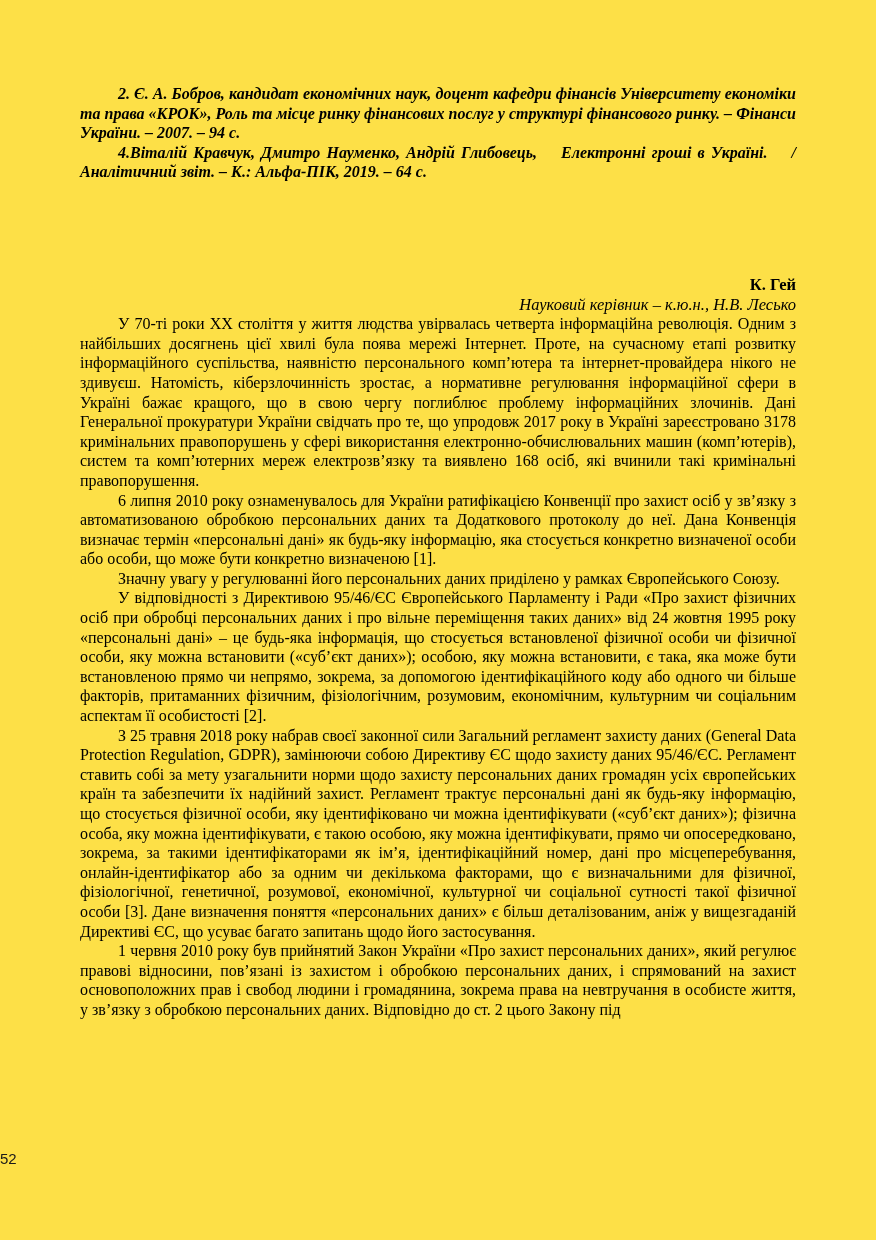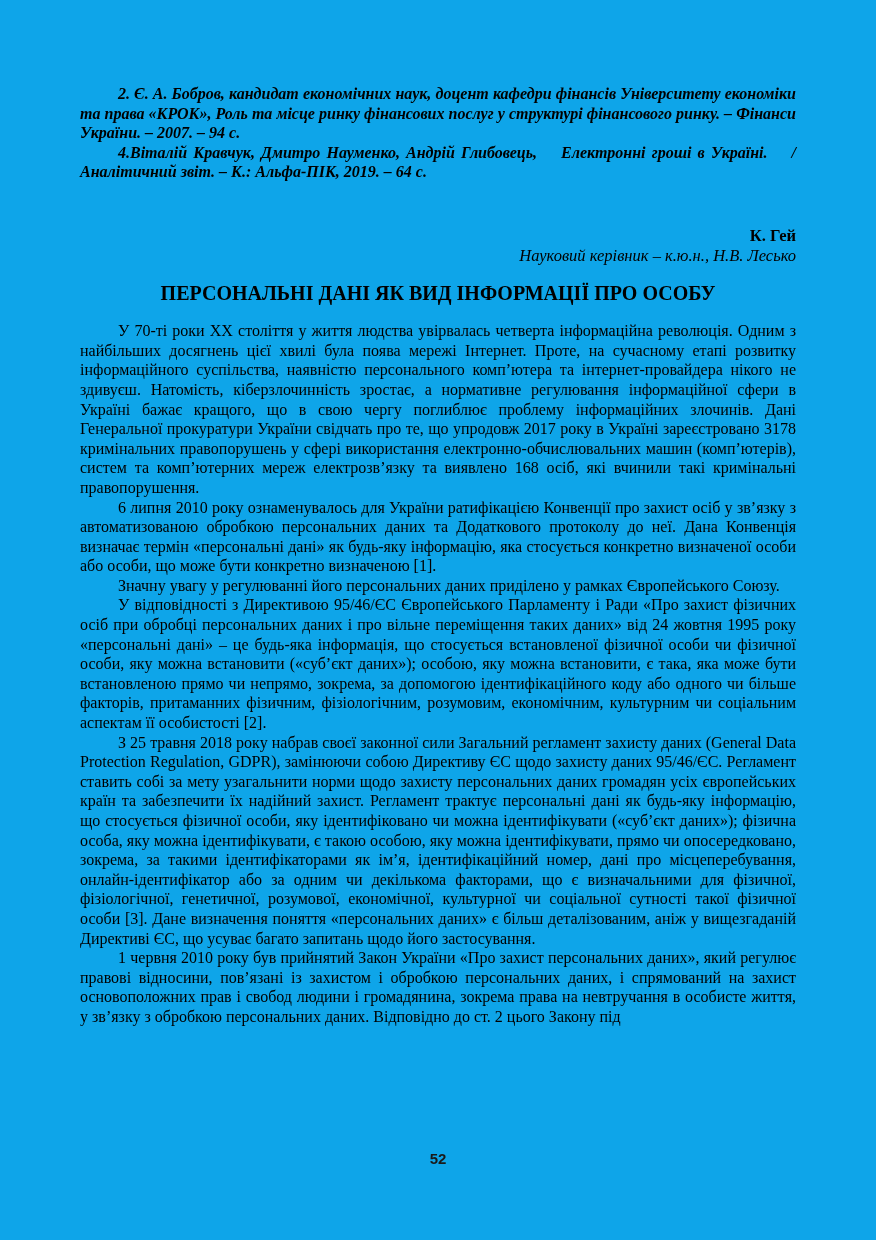--- a/index.html
+++ b/index.html
@@ -4,38 +4,38 @@
 <style>
   html, body {
     margin: 0;
     padding: 0;
     background: #ffffff;
   }
   .page {
     position: relative;
     width: 876px;
     height: 1240px;
-    background: #0ea5e9;
+    background: #fde047;
     color: #000000;
     box-sizing: border-box;
     padding: 84px 80px 0 80px;
     font-family: "Liberation Serif", "DejaVu Serif", serif;
     overflow: hidden;
   }
   .refs p {
     margin: 0;
     font-size: 16px;
     line-height: 19.6px;
     text-align: justify;
     text-indent: 38px;
     font-weight: bold;
     font-style: italic;
   }
   .byline {
-    margin-top: 44px;
+    margin-top: 93px;
     text-align: right;
   }
   .byline .author {
     font-size: 16.5px;
     line-height: 19.6px;
     font-weight: bold;
   }
   .byline .supervisor {
     font-size: 16.5px;
     line-height: 19.6px;
@@ -54,43 +54,40 @@
     font-size: 16px;
     line-height: 19.6px;
     text-align: justify;
     text-indent: 38px;
   }
   .page-number {
     position: absolute;
     top: 1150px;
     left: 0;
     right: 0;
-    text-align: center;
     font-size: 15px;
     font-family: "Liberation Sans", "DejaVu Sans", sans-serif;
     color: #1a1a1a;
-    font-weight: bold;
   }
 </style>
 </head>
 <body>
 
 <div class="page">
 
   <section class="refs">
       <p>2. Є. А. Бобров, кандидат економічних наук, доцент кафедри фінансів Університету економіки та права «КРОК», Роль та місце ринку фінансових послуг у структурі фінансового ринку. – Фінанси України. – 2007. – 94 с.</p>
       <p>4.Віталій Кравчук, Дмитро Науменко, Андрій Глибовець,  Електронні гроші в Україні.  / Аналітичний звіт. – К.: Альфа-ПІК, 2019. – 64 с.</p>
     </section>
 
   <div class="byline">
     <div class="author">К. Гей</div>
     <div class="supervisor">Науковий керівник – к.ю.н., Н.В. Лесько</div>
   </div>
 
-  <h1 class="title">ПЕРСОНАЛЬНІ ДАНІ ЯК ВИД ІНФОРМАЦІЇ ПРО ОСОБУ</h1>
 
   <section class="body-text">
       <p>У 70-ті роки ХХ століття у життя людства увірвалась четверта інформаційна революція. Одним з найбільших досягнень цієї хвилі була поява мережі Інтернет. Проте, на сучасному етапі розвитку інформаційного суспільства, наявністю персонального комп’ютера та інтернет-провайдера нікого не здивуєш. Натомість, кіберзлочинність зростає, а нормативне регулювання інформаційної сфери в Україні бажає кращого, що в свою чергу поглиблює проблему інформаційних злочинів. Дані Генеральної прокуратури України свідчать про те, що упродовж 2017 року в Україні зареєстровано 3178 кримінальних правопорушень у сфері використання електронно-обчислювальних машин (комп’ютерів), систем та комп’ютерних мереж електрозв’язку та виявлено 168 осіб, які вчинили такі кримінальні правопорушення.</p>
       <p>6 липня 2010 року ознаменувалось для України ратифікацією Конвенції про захист осіб у зв’язку з автоматизованою обробкою персональних даних та Додаткового протоколу до неї. Дана Конвенція визначає термін «персональні дані» як будь-яку інформацію, яка стосується конкретно визначеної особи або особи, що може бути конкретно визначеною [1].</p>
       <p>Значну увагу у регулюванні його персональних даних приділено у рамках Європейського Союзу.</p>
       <p>У відповідності з Директивою 95/46/ЄС Європейського Парламенту і Ради «Про захист фізичних осіб при обробці персональних даних і про вільне переміщення таких даних» від 24 жовтня 1995 року «персональні дані» – це будь-яка інформація, що стосується встановленої фізичної особи чи фізичної особи, яку можна встановити («суб’єкт даних»); особою, яку можна встановити, є така, яка може бути встановленою прямо чи непрямо, зокрема, за допомогою ідентифікаційного коду або одного чи більше факторів, притаманних фізичним, фізіологічним, розумовим, економічним, культурним чи соціальним аспектам її особистості [2].</p>
       <p>З 25 травня 2018 року набрав своєї законної сили Загальний регламент захисту даних (General Data Protection Regulation, GDPR), замінюючи собою Директиву ЄС щодо захисту даних 95/46/ЄС. Регламент ставить собі за мету узагальнити норми щодо захисту персональних даних громадян усіх європейських країн та забезпечити їх надійний захист. Регламент трактує персональні дані як будь-яку інформацію, що стосується фізичної особи, яку ідентифіковано чи можна ідентифікувати («суб’єкт даних»); фізична особа, яку можна ідентифікувати, є такою особою, яку можна ідентифікувати, прямо чи опосередковано, зокрема, за такими ідентифікаторами як ім’я, ідентифікаційний номер, дані про місцеперебування, онлайн-ідентифікатор або за одним чи декількома факторами, що є визначальними для фізичної, фізіологічної, генетичної, розумової, економічної, культурної чи соціальної сутності такої фізичної особи [3]. Дане визначення поняття «персональних даних» є більш деталізованим, аніж у вищезгаданій Директиві ЄС, що усуває багато запитань щодо його застосування.</p>
       <p>1 червня 2010 року був прийнятий Закон України «Про захист персональних даних», який регулює правові відносини, пов’язані із захистом і обробкою персональних даних, і спрямований на захист основоположних прав і свобод людини і громадянина, зокрема права на невтручання в особисте життя, у зв’язку з обробкою персональних даних. Відповідно до ст. 2 цього Закону під</p>
     </section>
 

